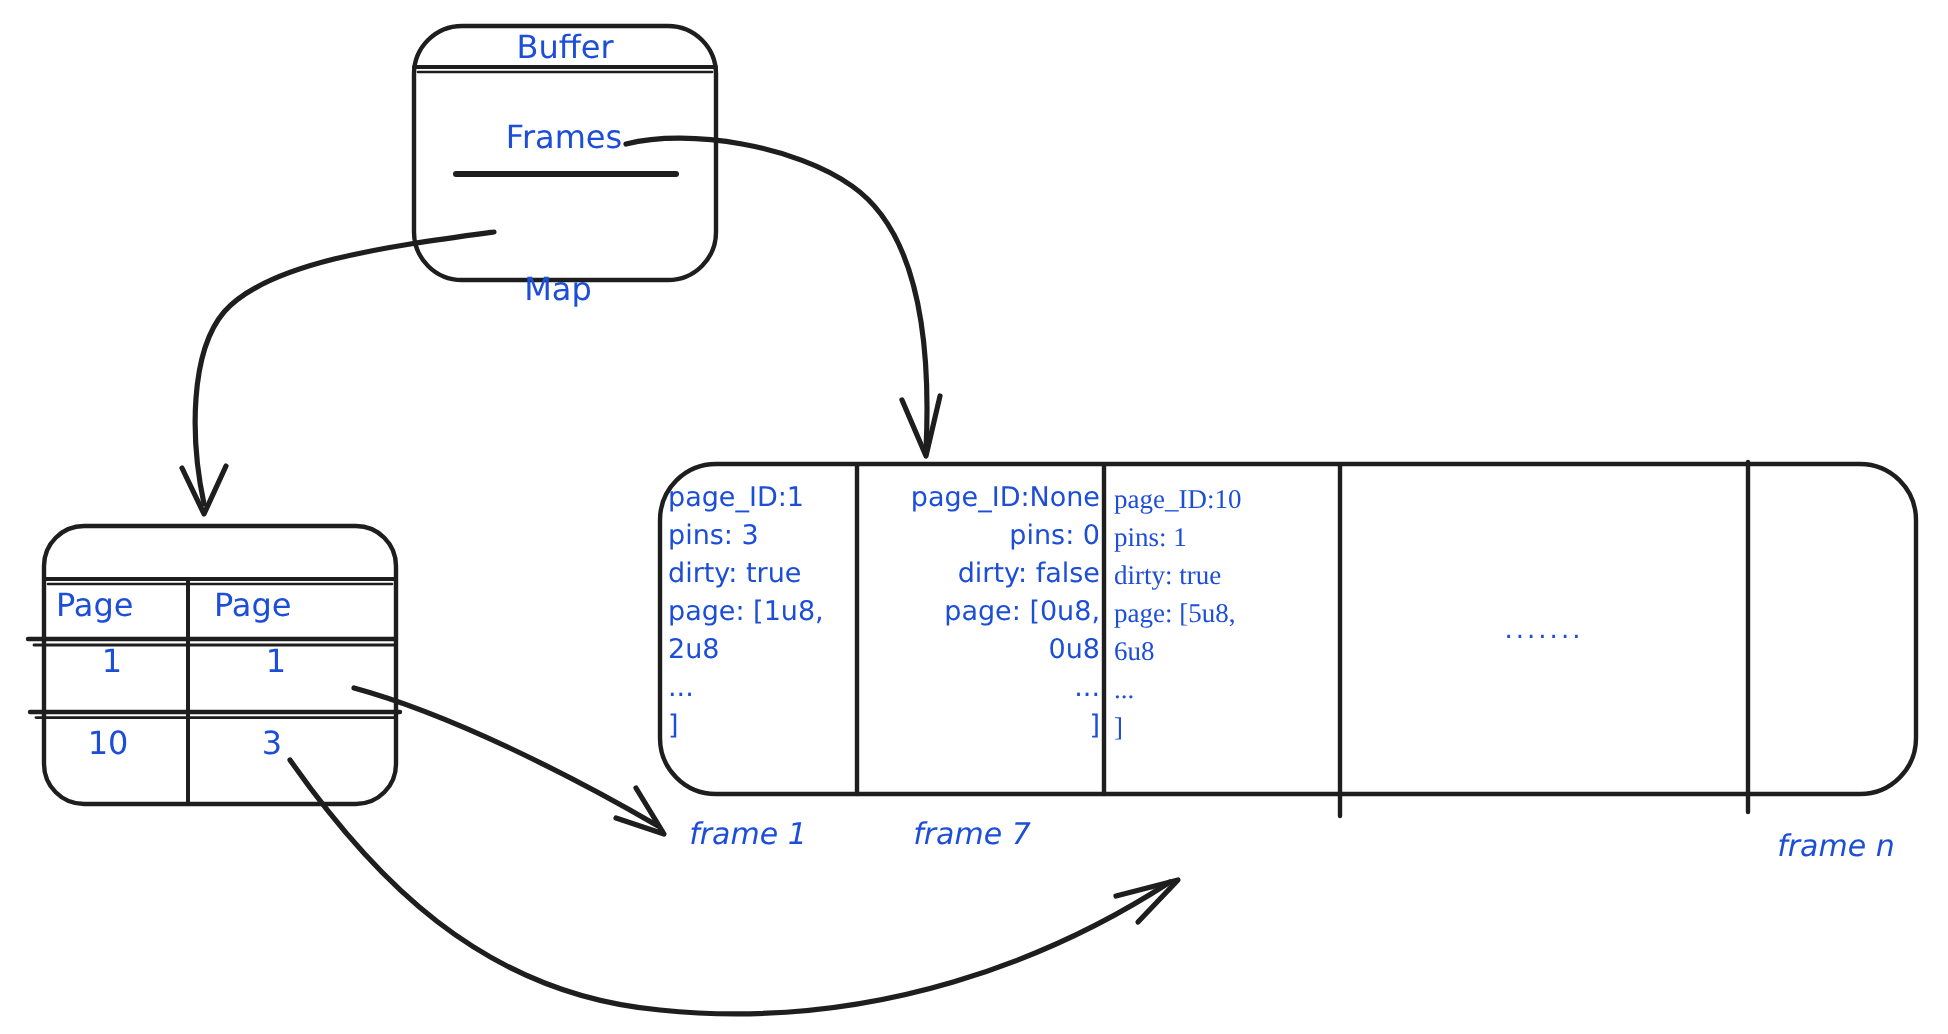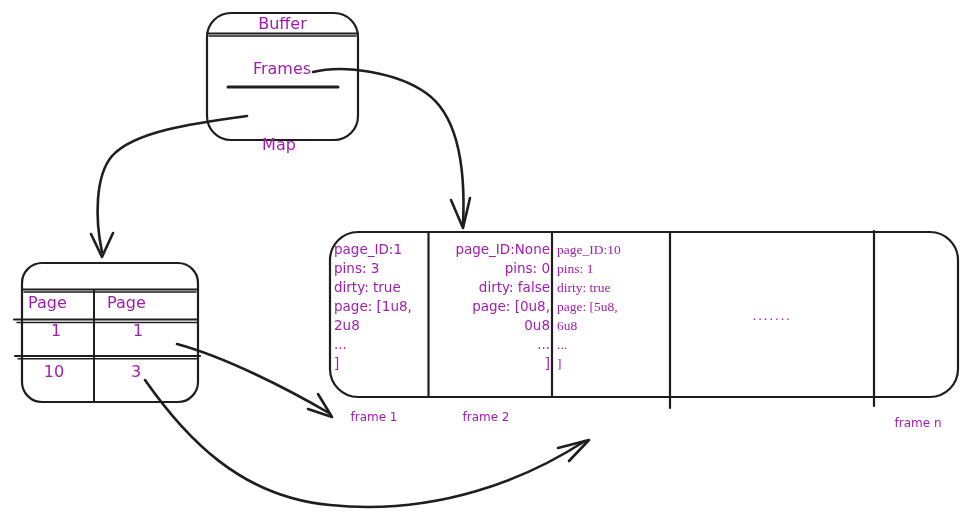--- a/index.html
+++ b/index.html
@@ -1,23 +1,23 @@
 <!DOCTYPE html>
 <html><head>
 <meta charset="utf-8">
 <style>
   html,body{margin:0;padding:0;background:#ffffff;}
   .stage{
     position:relative;width:974px;height:517px;background:#ffffff;overflow:hidden;
-    font-family:"DejaVu Sans", sans-serif;color:#a21caf;
+    font-family:"DejaVu Sans", sans-serif;color:#1d4ed8;
   }
   .stage svg{position:absolute;left:0;top:0;z-index:0;}
   .txt{position:absolute;z-index:1;white-space:nowrap;}
   .hand16{font-size:16px;line-height:18px;}
-  .hand17{font-size:12px;line-height:19px;}
+  .hand17{font-size:15px;line-height:19px;font-style:italic;}
   .cellTxt{font-size:13.5px;line-height:19px;white-space:pre-line;}
   .ctr{text-align:center;}
   .dots{font-size:13px;letter-spacing:1.5px;}
 </style>
 </head>
 <body>
 
 <div class="stage">
 
   <svg width="974" height="517" viewBox="0 0 974 517">
@@ -93,16 +93,16 @@
   <div class="txt cellTxt" style="left:557px;top:240px;width:110px;font-family:Liberation Serif, serif;">page_ID:10
 pins: 1
 dirty: true
 page: [5u8,
 6u8
 ...
 ]</div>
   <div class="txt dots ctr" style="left:670px;top:308px;width:204px;">.......</div>
 
   <div class="txt hand17 ctr" style="left:319px;top:408px;width:110px;">frame 1</div>
-  <div class="txt hand17 ctr" style="left:431px;top:408px;width:110px;">frame 2</div>
+  <div class="txt hand17 ctr" style="left:431px;top:408px;width:110px;">frame 7</div>
   <div class="txt hand17 ctr" style="left:863px;top:414px;width:110px;">frame n</div>
 
 </div>
 
 </body></html>

